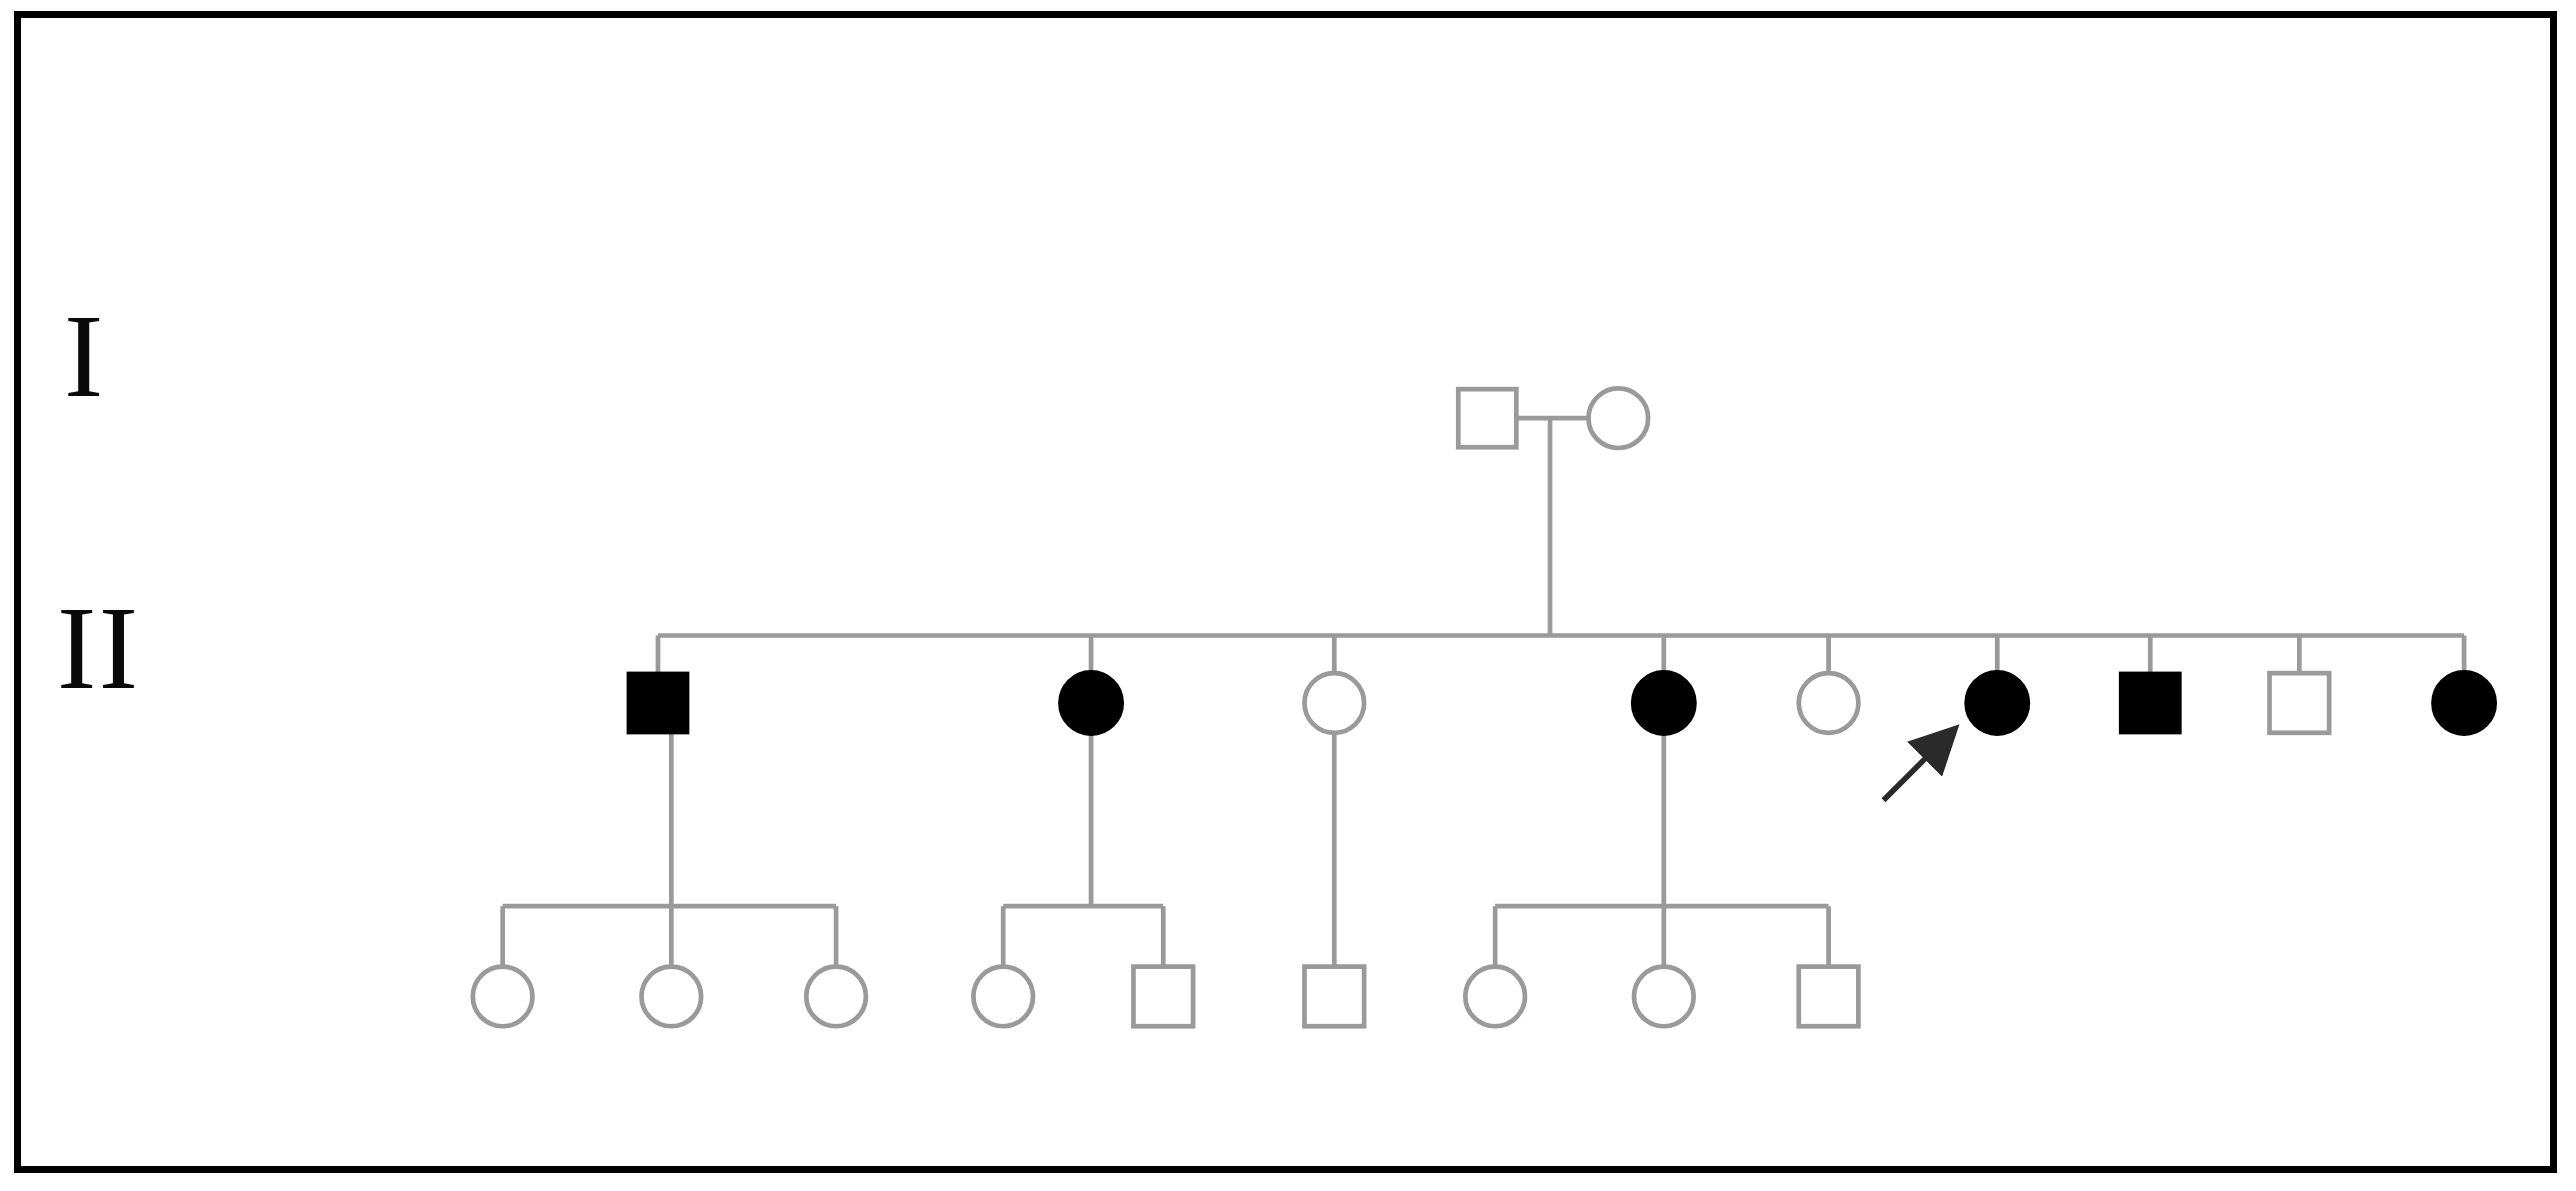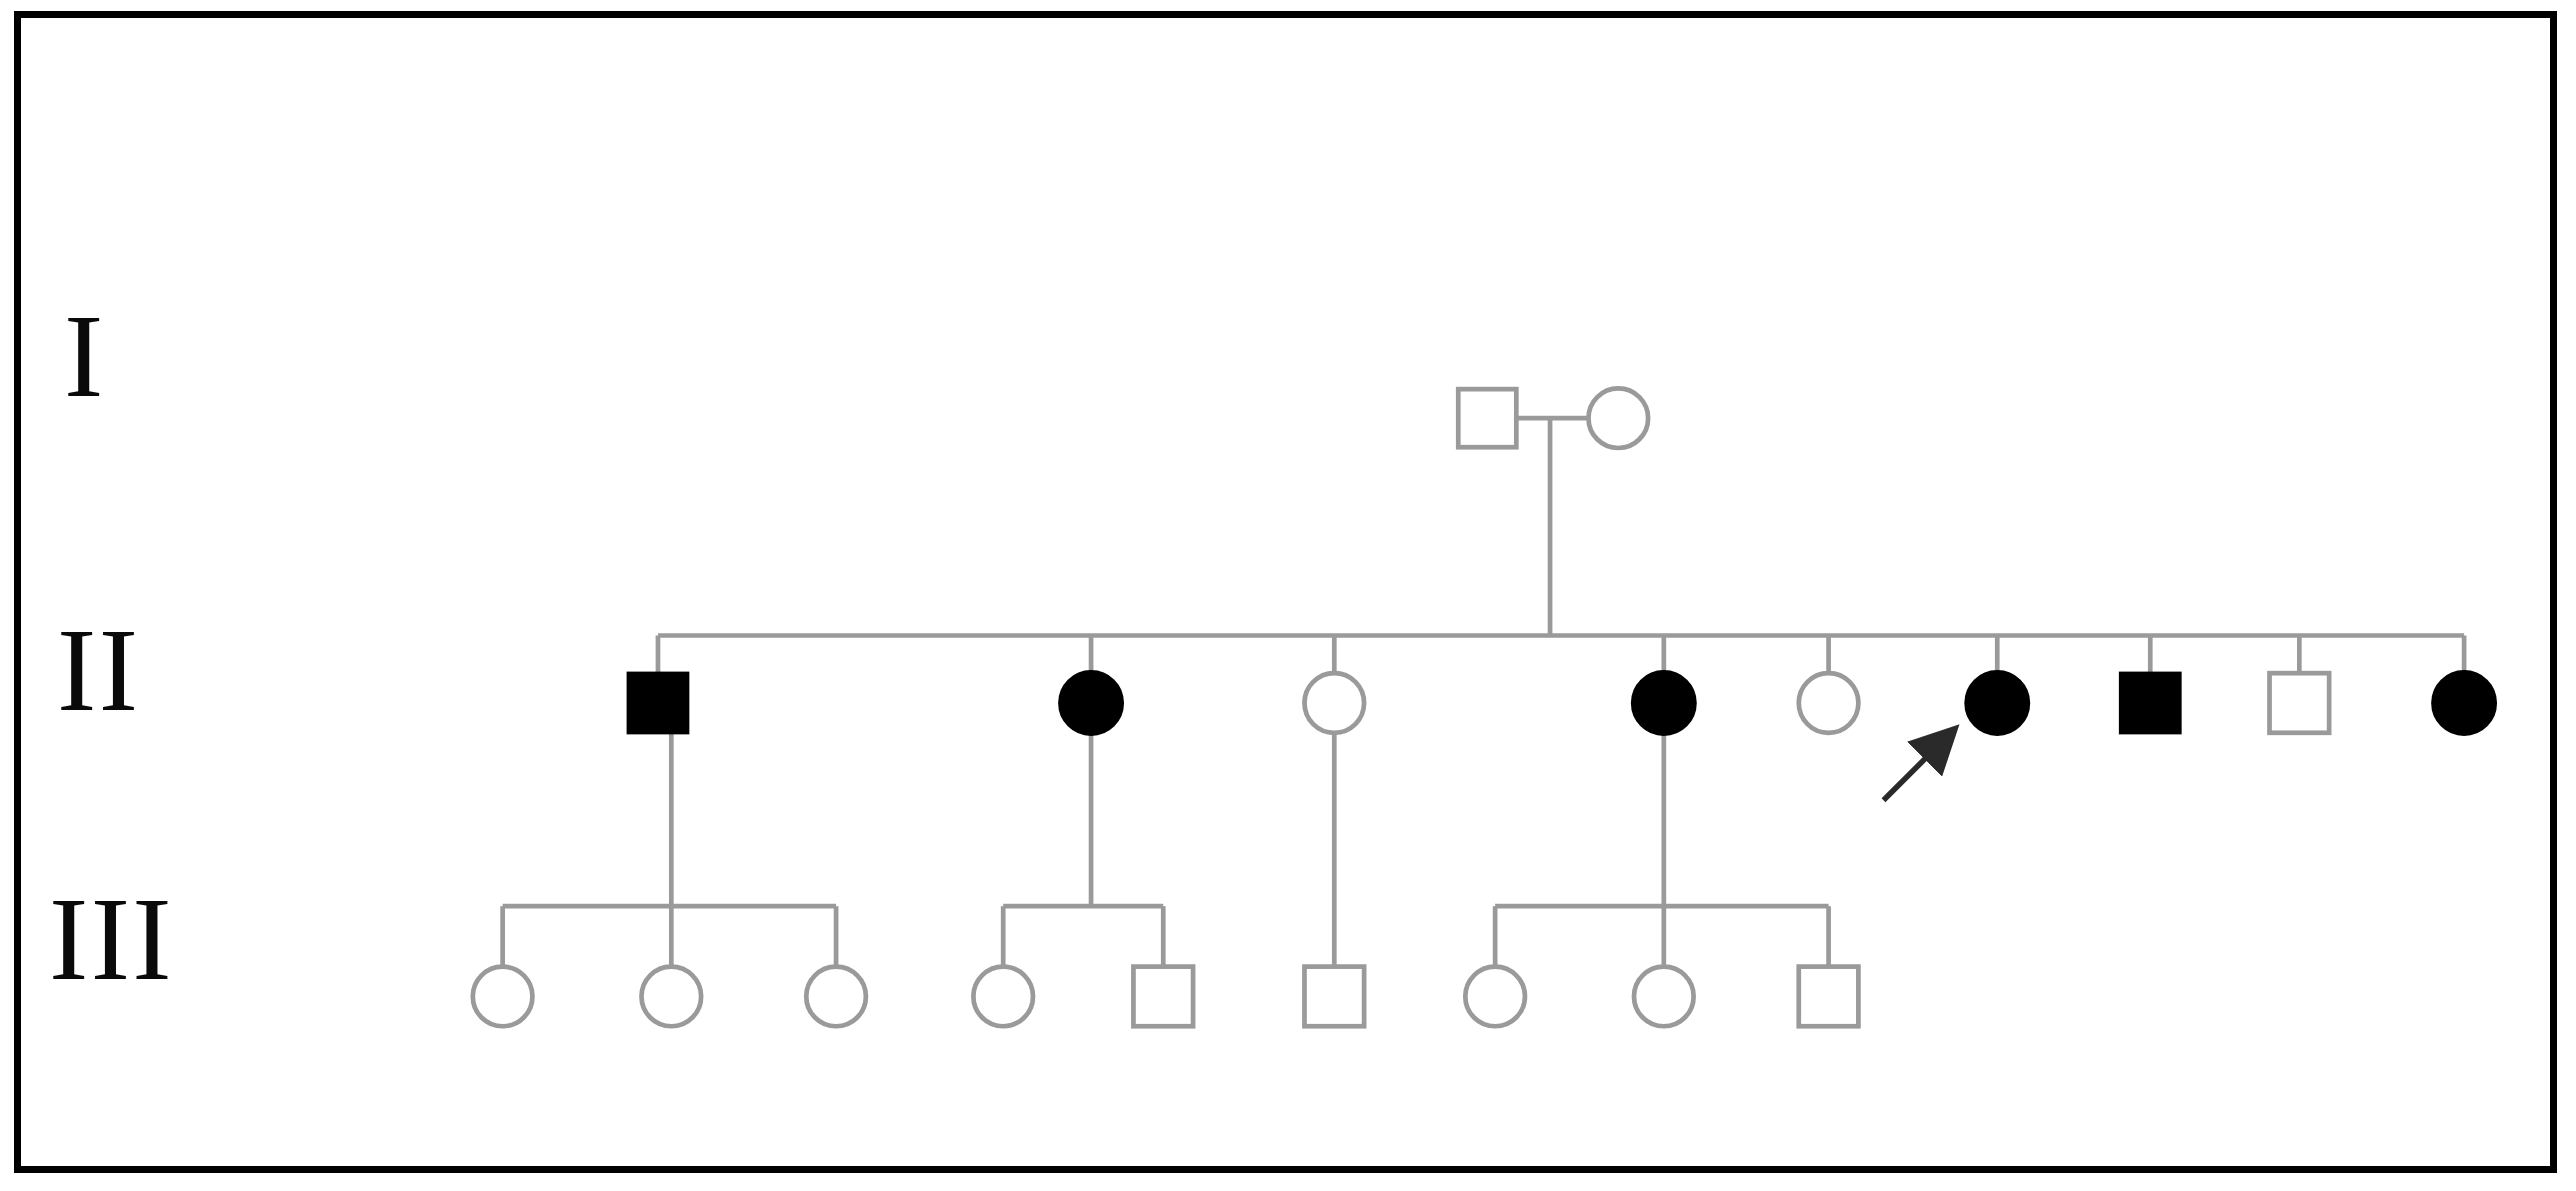--- a/index.html
+++ b/index.html
@@ -38,21 +38,21 @@
     position: absolute;
     color: #0a0a0a;
     font-family: "Liberation Serif", "DejaVu Serif", serif;
     font-weight: 400;
     line-height: 1;
     letter-spacing: 0.02em;
     white-space: nowrap;
     user-select: none;
   }
   #label-I   { left: 64px;  top: 298px;  font-size: 118px; }
-  #label-II  { left: 57px;  top: 612px;  font-size: 118px; }
+  #label-II  { left: 57px;  top: 590px;  font-size: 118px; }
   #label-III { left: 49px;  top: 881px; font-size: 118px; }
 </style>
 </head>
 <body>
 
 <div id="root">
   <div id="frame"></div>
 
   <svg id="canvas" viewBox="0 0 3282 1518" xmlns="http://www.w3.org/2000/svg" aria-hidden="true">
     <defs>
@@ -135,15 +135,14 @@
 
       <circle cx="1905" cy="1270" r="38" fill="#ffffff" stroke="#9a9a9a" stroke-width="6"></circle>
       <circle cx="2120" cy="1270" r="38" fill="#ffffff" stroke="#9a9a9a" stroke-width="6"></circle>
 
       <rect x="2292" y="1232" width="76" height="76" fill="#ffffff" stroke="#9a9a9a" stroke-width="6"></rect>
     </g>
   </svg>
 
   <div class="gen-label" id="label-I">I</div>
   <div class="gen-label" id="label-II">II</div>
-  <div class="gen-label" id="label-III">III</div>
 </div>
 
 
 </body></html>

